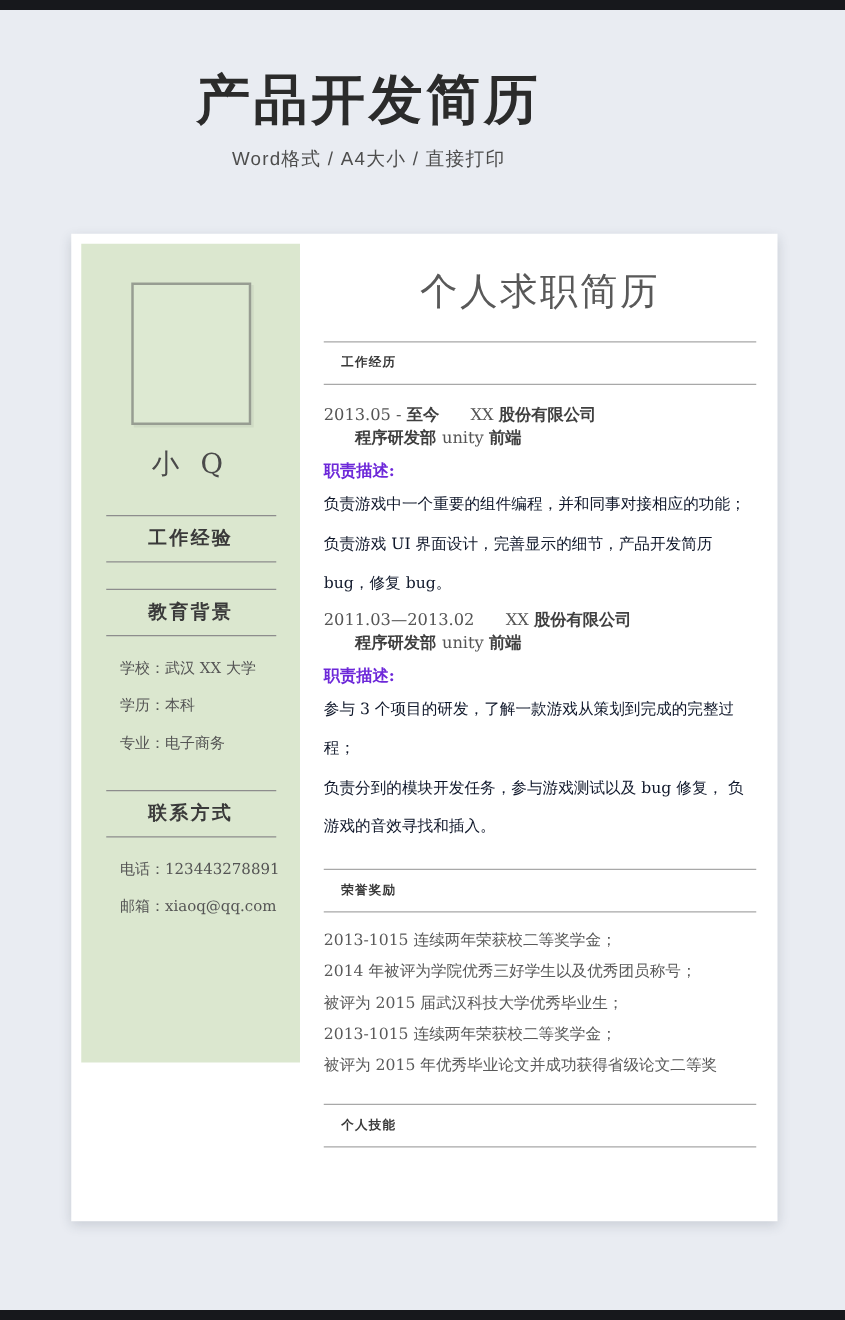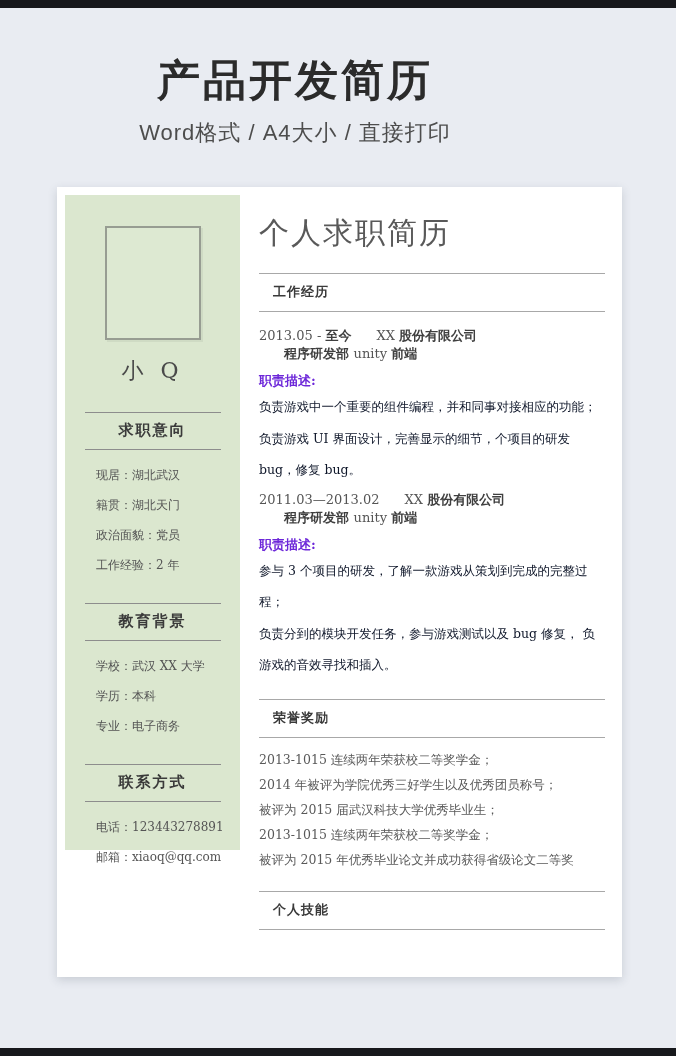--- a/index.html
+++ b/index.html
@@ -3,45 +3,45 @@
 <meta charset="utf-8">
 <style>
   html,body{margin:0;padding:0;}
   .stage{position:relative;width:676px;height:1056px;background:#e9ecf2;overflow:hidden;
          font-family:"DejaVu Serif","Liberation Sans",sans-serif;-webkit-font-smoothing:antialiased;}
   .bar{position:absolute;left:0;right:0;height:8px;background:#17181c;}
   .bar.top{top:0}.bar.bottom{bottom:0}
 
   .banner{position:absolute;top:56px;left:0;width:590px;text-align:center;font-family:"Liberation Sans","DejaVu Sans",sans-serif;}
   .banner-title{font-size:43px;font-weight:bold;color:#2b2b2b;letter-spacing:3px;line-height:1.15;}
-  .banner-sub{margin-top:13px;font-size:22px;color:#4d4d4d;letter-spacing:1px;}
+  .banner-sub{margin-top:13px;font-size:15px;color:#4d4d4d;letter-spacing:1px;}
 
   .card{position:absolute;left:57px;top:187px;width:565px;height:790px;background:#ffffff;
         box-shadow:0 3px 9px rgba(50,60,80,.18);overflow:hidden;}
 
   
   .sidebar{position:absolute;left:8px;top:8px;width:175px;height:655px;background:#dbe7cf;}
   .photo{width:92px;height:110px;margin:31px auto 0;border:2px solid #979d92;background:#dde9d2;
          box-shadow:2px 2px 0 rgba(0,0,0,.05);}
   .cname{margin-top:16px;text-align:center;font-size:22px;color:#4a4a4a;letter-spacing:5px;}
   .sline{border:0;border-top:1px solid #8d8d8d;width:136px;margin:0 auto;}
   .s-sec{margin-top:21px;}
   .s-sec.first{margin-top:26px;}
   .s-head{font-family:"Liberation Sans","DejaVu Sans",sans-serif;font-weight:bold;font-size:15px;color:#3a3a3a;
           text-align:center;padding:8px 0 9px;letter-spacing:2px;}
   .s-items{padding:10px 6px 2px 31px;}
   .s-item{font-size:12px;color:#545454;line-height:30px;white-space:nowrap;}
 
   
   .main{position:absolute;left:202px;top:0;width:346px;}
-  .rtitle{margin-top:26px;font-size:30px;font-weight:400;color:#595959;letter-spacing:2px;}
+  .rtitle{margin-top:26px;font-size:30px;font-weight:400;color:#595959;letter-spacing:2px;text-align:center;}
   .intent{margin-top:17px;font-size:14px;color:#4f4f4f;}
   .sec-head{margin-top:19px;border-top:1px solid #a8a8a8;border-bottom:1px solid #a8a8a8;
             padding:9px 0 10px 14px;font-family:"Liberation Sans","DejaVu Sans",sans-serif;
-            font-weight:bold;font-size:13px;color:#3a3a3a;letter-spacing:1px;}
+            font-weight:bold;font-size:10px;color:#3a3a3a;letter-spacing:1px;}
   .entry{margin-top:15px;}
   .hl{font-size:13px;color:#3f3f3f;}
   .hl .grp{display:inline-block;}
   .hl .grp + .grp{margin-left:25px;}
   .hl b{font-weight:bold;color:#3f3f3f;}
   .hl .nrm{font-weight:normal;color:#555555;}
   .duty{margin-top:9px;font-size:13px;font-weight:bold;color:#6d28d9;}
   .body-line{font-size:12.5px;color:#0f172a;line-height:31px;margin-top:1px;}
   .t-list{margin-top:9px;}
   .t-item{font-size:12.5px;color:#595959;line-height:25px;}
@@ -58,28 +58,22 @@
   </div>
 
   <div class="card">
 
     <aside class="sidebar">
       <div class="photo"></div>
       <div class="cname">小 Q</div>
 
       <div class="s-sec first">
         <hr class="sline">
-        <div class="s-head">求职意向</div>
+        <div class="s-head">工作经验</div>
         <hr class="sline">
-        <div class="s-items">
-          <div class="s-item"><span>现居：</span><span>湖北武汉</span></div>
-          <div class="s-item"><span>籍贯：</span><span>湖北天门</span></div>
-          <div class="s-item"><span>政治面貌：</span><span>党员</span></div>
-          <div class="s-item"><span>工作经验：</span><span>2 年</span></div>
-        </div>
       </div>
 
       <div class="s-sec">
         <hr class="sline">
         <div class="s-head">教育背景</div>
         <hr class="sline">
         <div class="s-items">
           <div class="s-item"><span>学校：</span><span>武汉 XX 大学</span></div>
           <div class="s-item"><span>学历：</span><span>本科</span></div>
           <div class="s-item"><span>专业：</span><span>电子商务</span></div>
@@ -101,21 +95,21 @@
       <div class="rtitle">个人求职简历</div>
 
       <div class="sec-head">工作经历</div>
 
       <div class="entry">
         <div class="hl">
           <span class="grp"><span class="nrm">2013.05 - </span><b>至今</b></span><span class="grp"><span class="nrm">XX </span><b>股份有限公司</b></span><span class="grp"><b>程序研发部 </b><span class="nrm">unity </span><b>前端</b></span>
         </div>
         <div class="duty">职责描述:</div>
         <div class="body-line">负责游戏中一个重要的组件编程，并和同事对接相应的功能；</div>
-        <div class="body-line">负责游戏 UI 界面设计，完善显示的细节，个项目的研发 bug，修复 bug。</div>
+        <div class="body-line">负责游戏 UI 界面设计，完善显示的细节，产品开发简历 bug，修复 bug。</div>
       </div>
 
       <div class="entry" style="margin-top:6px;">
         <div class="hl">
           <span class="grp"><span class="nrm">2011.03—2013.02</span><b></b></span><span class="grp"><span class="nrm">XX </span><b>股份有限公司</b></span><span class="grp"><b>程序研发部 </b><span class="nrm">unity </span><b>前端</b></span>
         </div>
         <div class="duty">职责描述:</div>
         <div class="body-line">参与 3 个项目的研发，了解一款游戏从策划到完成的完整过程；</div>
         <div class="body-line">负责分到的模块开发任务，参与游戏测试以及 bug 修复， 负游戏的音效寻找和插入。</div>
       </div>

